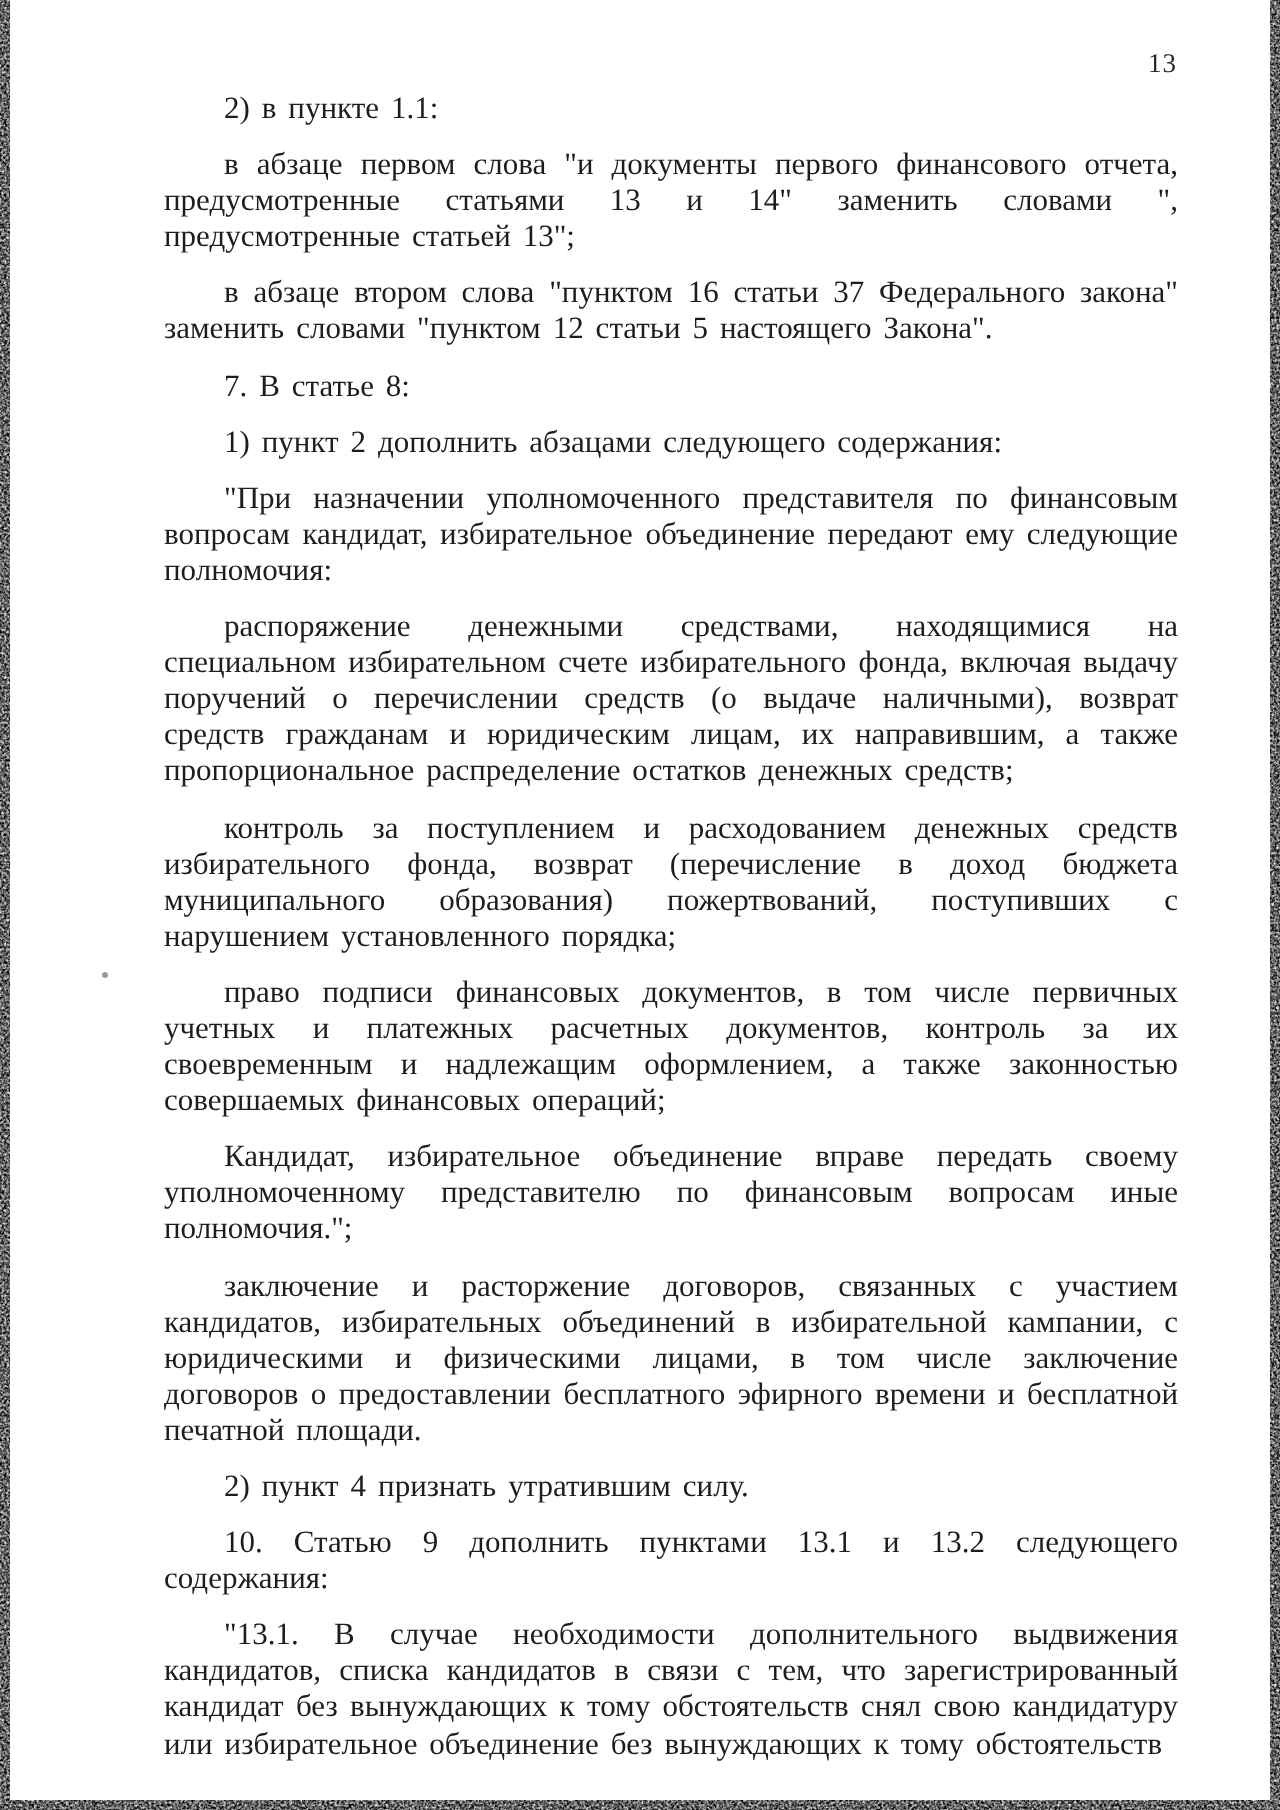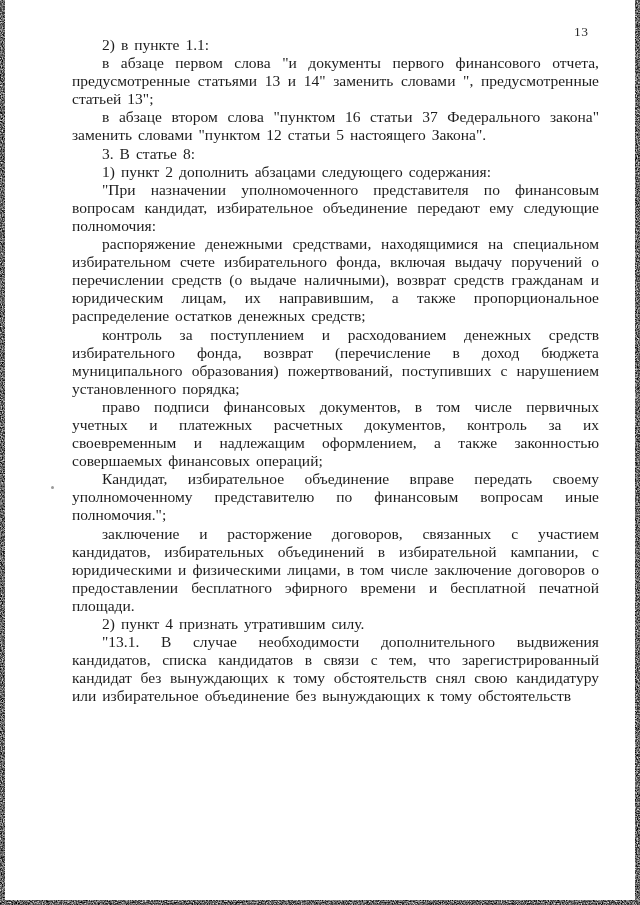--- a/index.html
+++ b/index.html
@@ -29,21 +29,21 @@
     left: 72px;
     top: 36px;
     width: 527px;
     font-size: 15.5px;
     line-height: 18.1px;
     color: #1d1d1d;
     text-align: justify;
     word-spacing: 2.1px;
   }
   .doc-body p {
-    margin: 0;
+    margin: 10px;
     padding: 0;
     text-indent: 30px;
   }
   .speck {
     position: absolute;
     left: 51px;
     top: 486px;
     width: 3px;
     height: 3px;
     background: #9a9a9a;
@@ -60,29 +60,30 @@
 <body>
 
 <div class="scan-page">
 
   <div class="page-number">13</div>
 
   <div class="doc-body">
       <p>2) в пункте 1.1:</p>
       <p>в абзаце первом слова "и документы первого финансового отчета, предусмотренные статьями 13 и 14" заменить словами ", предусмотренные статьей 13";</p>
       <p>в абзаце втором слова "пунктом 16 статьи 37 Федерального закона" заменить словами "пунктом 12 статьи 5 настоящего Закона".</p>
-      <p>3. В статье 8:</p>
+      <p>7. В статье 8:</p>
       <p>1) пункт 2 дополнить абзацами следующего содержания:</p>
       <p>"При назначении уполномоченного представителя по финансовым вопросам кандидат, избирательное объединение передают ему следующие полномочия:</p>
       <p>распоряжение денежными средствами, находящимися на специальном избирательном счете избирательного фонда, включая выдачу поручений о перечислении средств (о выдаче наличными), возврат средств гражданам и юридическим лицам, их направившим, а также пропорциональное распределение остатков денежных средств;</p>
       <p>контроль за поступлением и расходованием денежных средств избирательного фонда, возврат (перечисление в доход бюджета муниципального образования) пожертвований, поступивших с нарушением установленного порядка;</p>
       <p>право подписи финансовых документов, в том числе первичных учетных и платежных расчетных документов, контроль за их своевременным и надлежащим оформлением, а также законностью совершаемых финансовых операций;</p>
       <p>Кандидат, избирательное объединение вправе передать своему уполномоченному представителю по финансовым вопросам иные полномочия.";</p>
       <p>заключение и расторжение договоров, связанных с участием кандидатов, избирательных объединений в избирательной кампании, с юридическими и физическими лицами, в том числе заключение договоров о предоставлении бесплатного эфирного времени и бесплатной печатной площади.</p>
       <p>2) пункт 4 признать утратившим силу.</p>
+      <p>10. Статью 9 дополнить пунктами 13.1 и 13.2 следующего содержания:</p>
       <p>"13.1. В случае необходимости дополнительного выдвижения кандидатов, списка кандидатов в связи с тем, что зарегистрированный кандидат без вынуждающих к тому обстоятельств снял свою кандидатуру или избирательное объединение без вынуждающих к тому обстоятельств</p>
     </div>
 
   <div class="speck"></div>
 
   <svg class="edges" width="640" height="905" viewBox="0 0 640 905">
     <defs>
       <filter id="grainDark" x="0%" y="0%" width="100%" height="100%">
         <feTurbulence type="fractalNoise" baseFrequency="0.8" numOctaves="2" seed="7" stitchTiles="stitch"></feTurbulence>
         <feColorMatrix type="matrix" values="0 0 0 0 0  0 0 0 0 0  0 0 0 0 0  2.2 0 0 0 -0.55"></feColorMatrix>

